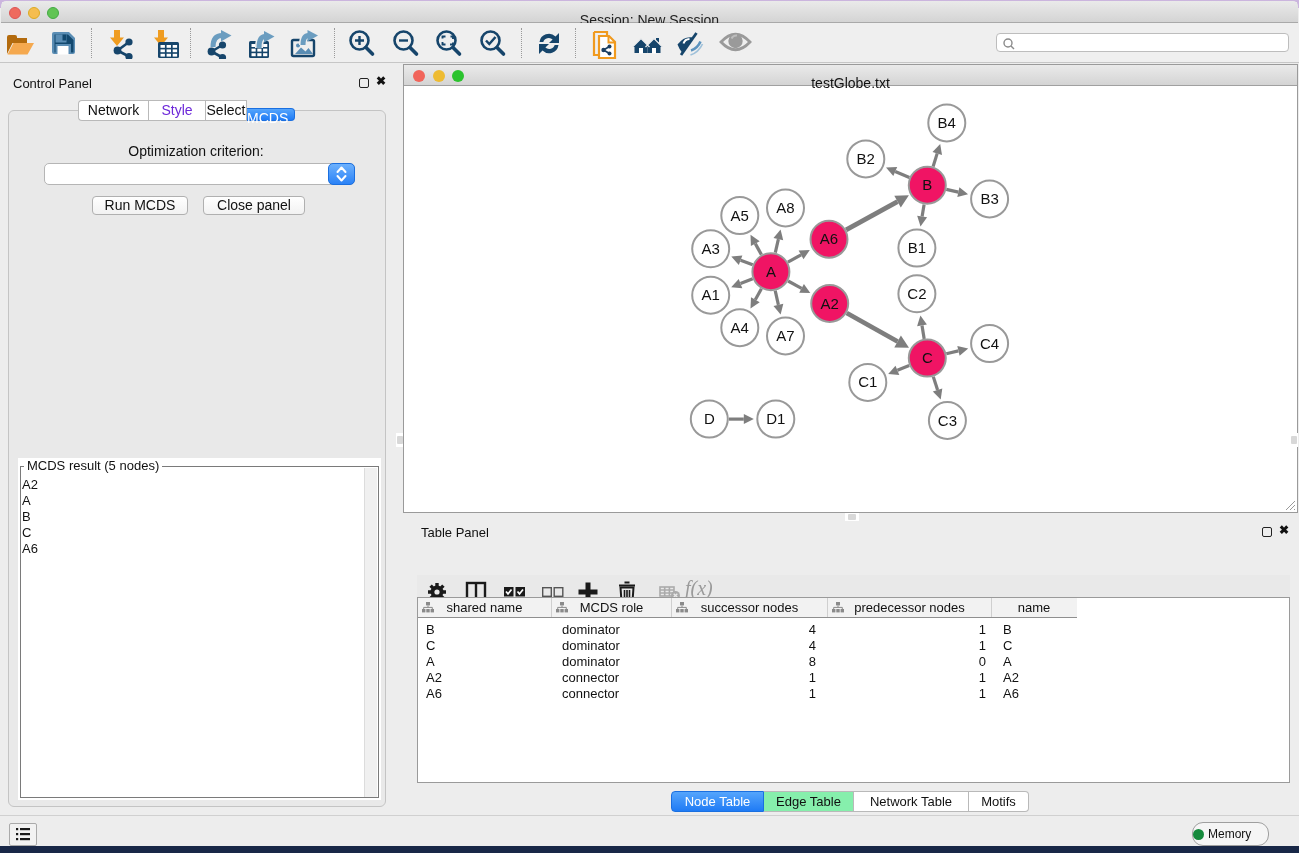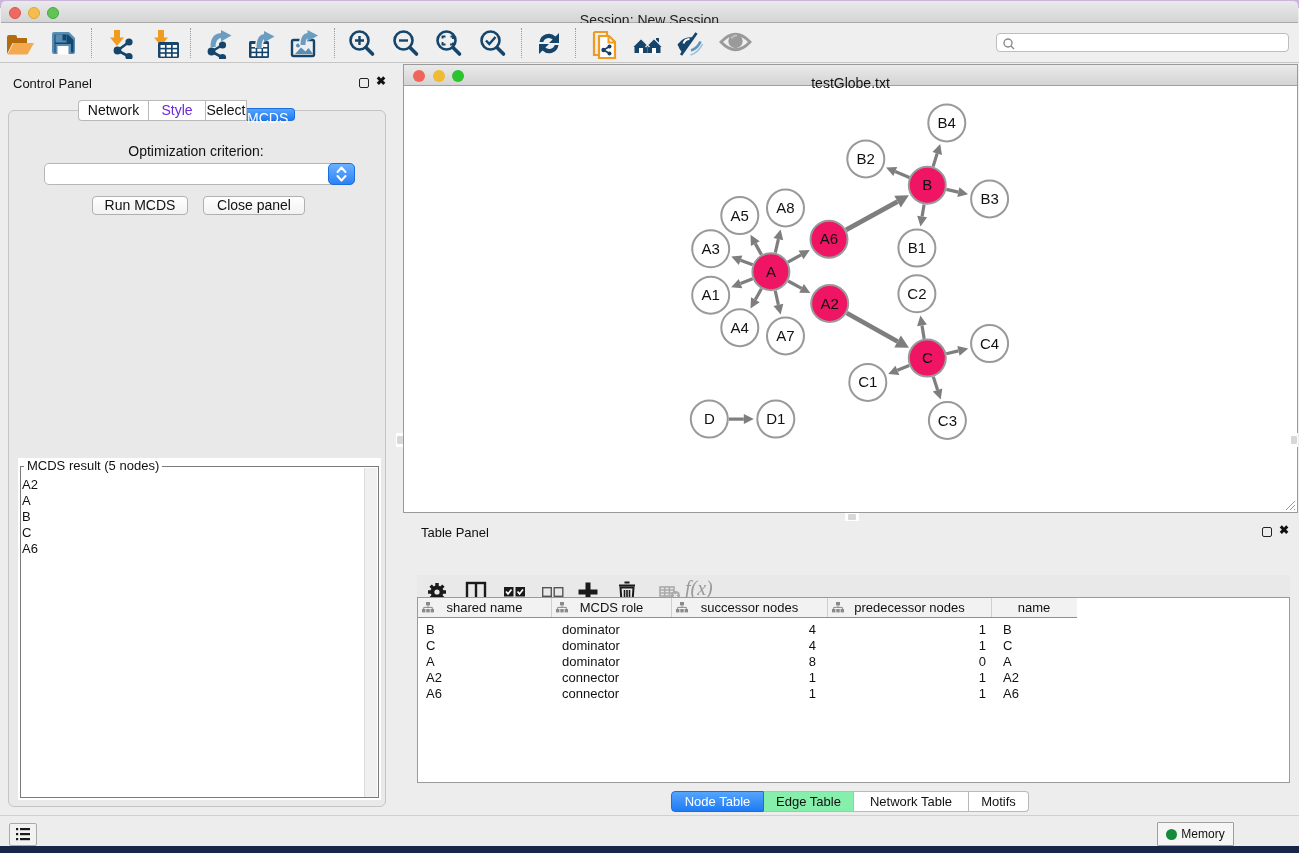--- a/index.html
+++ b/index.html
@@ -435,16 +435,16 @@
           <g fill="#1a1a1a">
             <rect x="6" y="4" width="2.2" height="2.2"></rect>
             <rect x="10" y="4" width="10" height="2.2"></rect>
             <rect x="6" y="9" width="2.2" height="2.2"></rect>
             <rect x="10" y="9" width="10" height="2.2"></rect>
             <rect x="6" y="14" width="2.2" height="2.2"></rect>
             <rect x="10" y="14" width="10" height="2.2"></rect>
           </g>
         </svg>
   </div>
-  <div class="abs" style="left:1157px;top:6px;width:77px;height:24px;background:#f5f5f5;border:1px solid #9f9f9f;border-radius:1px;font-size:12px;color:#111;text-align:center;line-height:22px;"><span style="display:inline-block;width:11px;height:11px;border-radius:50%;background:#158a3c;vertical-align:-1.5px;margin-right:4px;"></span>Memory</div>
+  <div class="abs" style="left:1192px;top:6px;width:77px;height:24px;background:#f5f5f5;border:1px solid #9f9f9f;border-radius:11px;font-size:12px;color:#111;text-align:left;line-height:22px;"><span style="display:inline-block;width:11px;height:11px;border-radius:50%;background:#158a3c;vertical-align:-1.5px;margin-right:4px;"></span>Memory</div>
 </div>
 <div class="abs" style="left:0;top:846px;width:1299px;height:7px;background:#182747;"></div>
 
 </div>
 </body></html>

